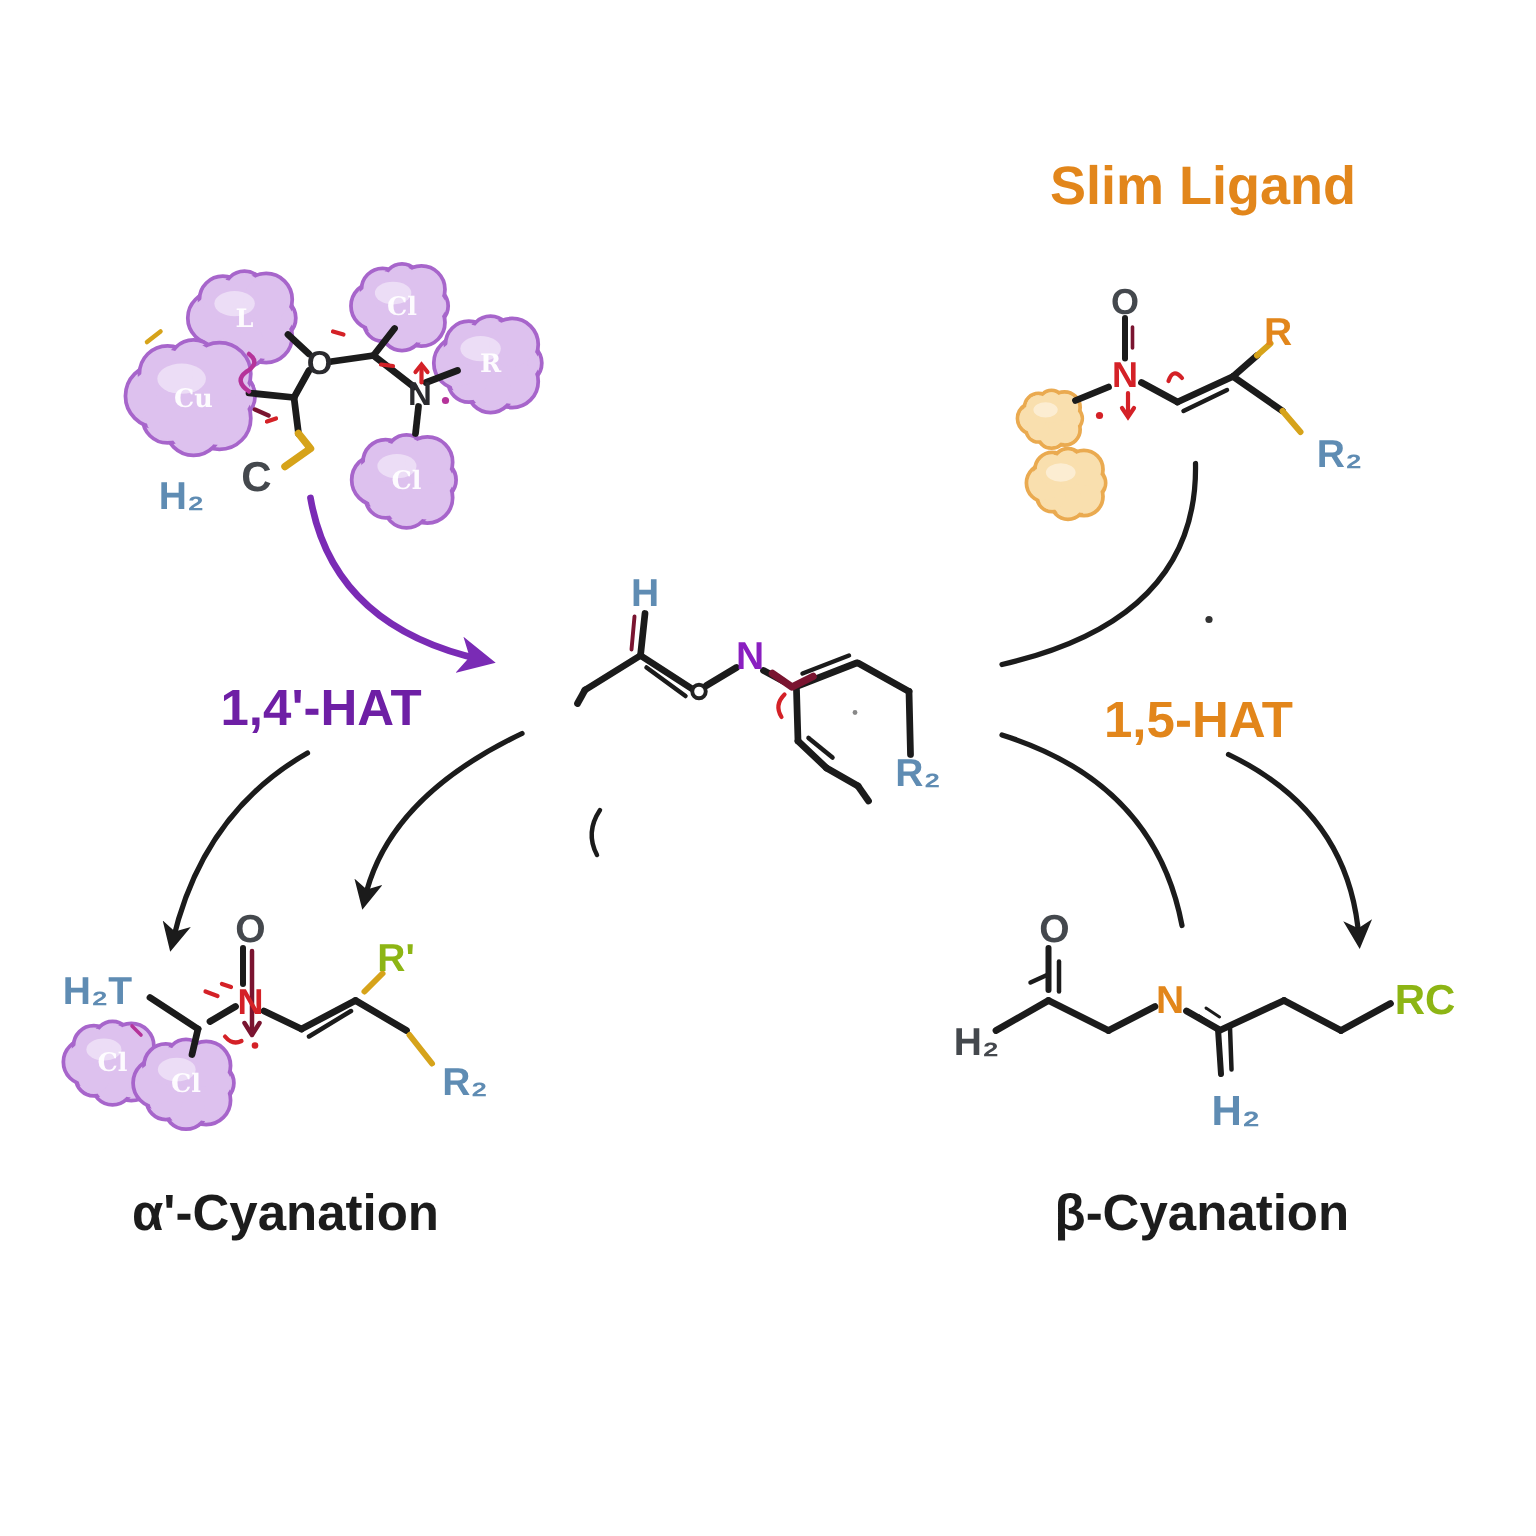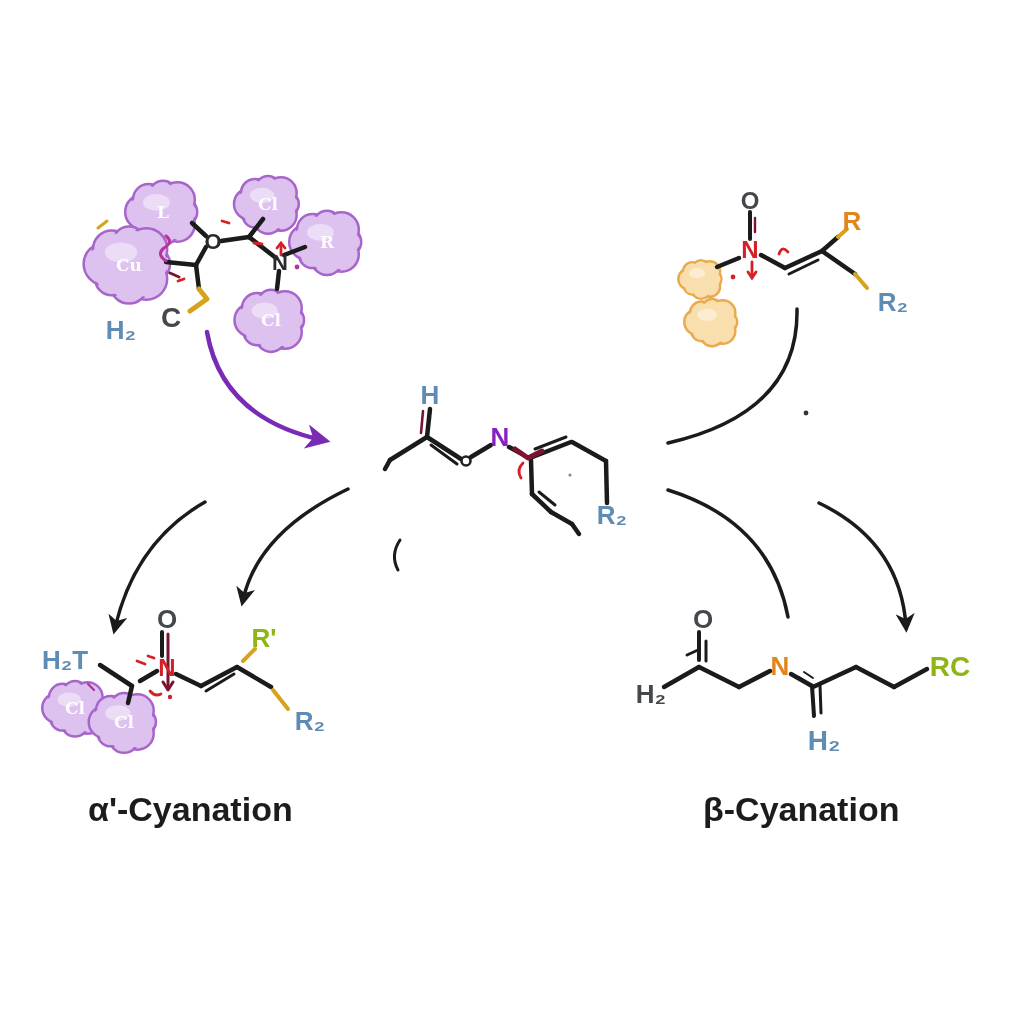--- a/index.html
+++ b/index.html
@@ -374,16 +374,19 @@
       <path class="arrow-purple" d="M207,332 Q222,418 322,440" marker-end="url(#ah-purple)"></path>
       <path class="arrow" d="M797,309 Q799,413 668,443"></path>
       <path class="arrow" d="M205,502 Q135,542 115,628" marker-end="url(#ah-black)"></path>
       <path class="arrow" d="M348,489 Q258,532 243,600" marker-end="url(#ah-black)"></path>
       <path class="arrow" d="M668,490 Q770,522 788,617"></path>
       <path class="arrow" d="M819,503 Q900,542 906,626" marker-end="url(#ah-black)"></path>
       <circle cx="806" cy="413" r="2.4" fill="#333"></circle>
     </g>
   </svg>
 
+  <div class="biglabel t36 c-orange" style="left:700px;top:103px;">Slim Ligand</div>
+  <div class="biglabel t34 c-purple" style="left:147px;top:453px;">1,4'-HAT</div>
+  <div class="biglabel t34 c-orange" style="left:736px;top:461px;">1,5-HAT</div>
   <div class="biglabel t34 c-black" style="left:703px;top:790px;">β-Cyanation</div>
   <div class="biglabel t34 c-black" style="left:88px;top:790px;">α'-Cyanation</div>
 
 </div>
 
 </body></html>

